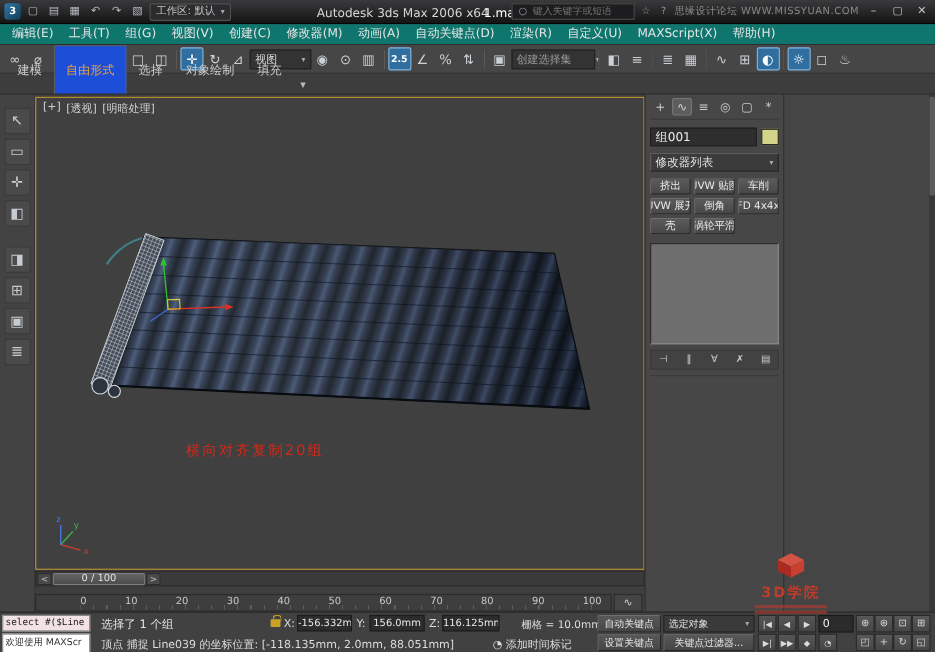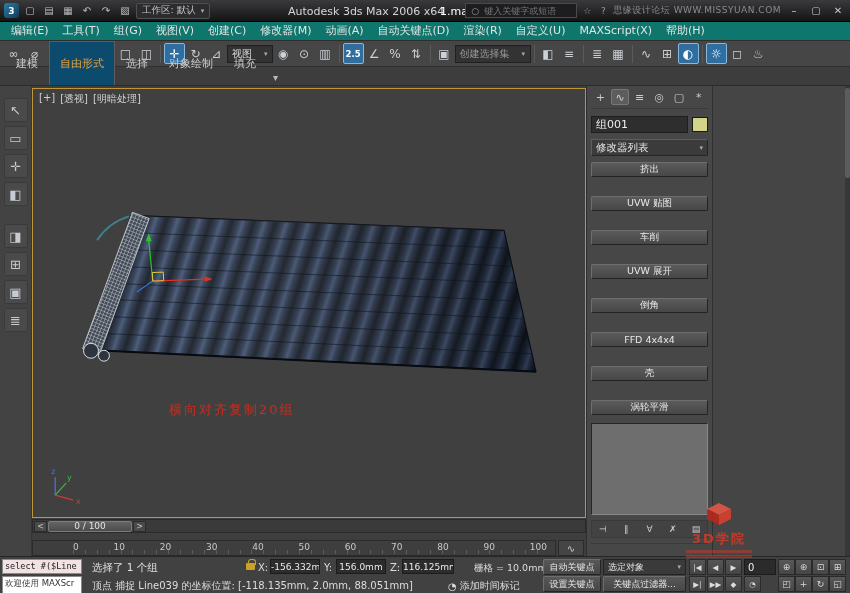--- a/index.html
+++ b/index.html
@@ -23,28 +23,28 @@
 
 .menubar{position:absolute;left:0;top:22px;width:850px;height:19px;background:#0f766e;border-bottom:1px solid #2e2e2e;display:flex;align-items:center;padding-left:4px}
 .mi{padding:0 7px;font-size:11px;color:#e4e4e4;line-height:18px;white-space:nowrap}
 
 
 .toolbar{position:absolute;left:0;top:41px;width:850px;height:26px;background:#464646;border-bottom:1px solid #303030;display:flex;align-items:center;padding:0 3px}
 .ib{width:21px;height:21px;display:flex;align-items:center;justify-content:center;color:#ccd1d6;font-size:12px;border:1px solid transparent;border-radius:2px;flex:none}
 .ib.active{background:#2f6e9e;border-color:#85b8e0;color:#fff}
 .ib.snap{font-size:8.5px;font-weight:bold}
 .sep{width:1px;height:18px;background:#2c2c2c;border-right:1px solid #5a5a5a;margin:0 3px;flex:none}
-.tb-dd{height:18px;background:#333;border:1px solid #202020;display:flex;align-items:center;padding:0 4px;gap:12px;color:#ddd;font-size:10px;flex:none;white-space:nowrap}
+.tb-dd{height:18px;background:#333;border:1px solid #202020;display:flex;align-items:center;padding:0 4px;gap:22px;color:#ddd;font-size:10px;flex:none;white-space:nowrap}
 .tb-dd .hint{color:#9a9a9a}
 .dd-arrow{font-size:7px;color:#aaa}
 
 
 .ribbon{position:absolute;left:0;top:68px;width:850px;height:18px;background:#3d3d3d;border-bottom:1px solid #2b2b2b;display:flex;align-items:flex-end;padding-left:6px;gap:1px}
 .rtab{padding:14px 10px;font-size:11px;color:#cfcfcf;white-space:nowrap}
-.rtab.active{background:#0c4a6e;color:#e8a33d;border:1px solid #5d5d5d;border-bottom:none}
+.rtab.active{background:#1d4ed8;color:#e8a33d;border:1px solid #5d5d5d;border-bottom:none}
 .rb-ico{padding:2px 6px;color:#b9b9b9;font-size:10px}
 
 
 .left-dock{position:absolute;left:0;top:86px;width:32px;height:470px;background:#434343;border-right:1px solid #363636;display:flex;flex-direction:column;align-items:center;padding-top:10px}
 .ld-btn{width:24px;height:24px;margin:2px 0;display:flex;align-items:center;justify-content:center;color:#c6cbd1;font-size:13px;border:1px solid #3a3a3a;background:#4a4a4a;border-radius:2px;flex:none}
 .ld-gap{height:14px;flex:none}
 
 
 .viewport{position:absolute;left:32px;top:88px;width:554px;height:430px;background:#404040;border:1px solid #bf9535}
 .vp-svg{position:absolute;left:0;top:0;width:100%;height:100%}
@@ -62,21 +62,21 @@
 
 
 .cmd{position:absolute;left:586px;top:86px;width:126px;height:470px;background:#474747;border-left:1px solid #2e2e2e;padding:0 4px}
 .cp-tabs{display:flex;gap:1px;padding:3px 0;border-bottom:1px solid #3a3a3a}
 .cpt{width:19px;height:16px;display:flex;align-items:center;justify-content:center;color:#c9ced3;font-size:11px;border-radius:2px}
 .cpt.active{background:#5d5d5d;border:1px solid #787878}
 .name-row{display:flex;align-items:center;gap:4px;margin:7px 0 6px}
 .name-field{flex:1;height:17px;background:#2e2e2e;border:1px solid #1e1e1e;color:#eee;font-size:11px;padding:0 4px;font-family:inherit;min-width:0}
 .color-swatch{width:16px;height:15px;background:#d3d489;border:1px solid #191919;flex:none}
 .mod-dd{height:17px;background:#3b3b3b;border:1px solid;border-color:#5e5e5e #262626 #262626 #5e5e5e;display:flex;align-items:center;justify-content:space-between;padding:0 4px;font-size:10.5px;color:#e6e6e6;margin-bottom:6px}
-.mod-grid{display:grid;grid-template-columns:1fr;gap:19px;margin-bottom:8px}
+.mod-grid{display:grid;grid-template-columns:1fr 1fr 1fr;gap:3px;margin-bottom:8px}
 .mbtn{height:15px;background:linear-gradient(#5b5b5b,#474747);border:1px solid;border-color:#6e6e6e #232323 #232323 #6e6e6e;border-radius:2px;color:#e9e9e9;font-size:9.5px;display:flex;align-items:center;justify-content:center;white-space:nowrap;overflow:hidden}
 .stack{height:92px;background:#6e6e6e;border:1px solid;border-color:#262626 #8a8a8a #8a8a8a #262626;margin-bottom:5px}
 .stack-tools{display:flex;justify-content:space-between;border:1px solid #3a3a3a;background:#424242;padding:1px 2px;margin-bottom:5px}
 .stt{width:18px;height:14px;display:flex;align-items:center;justify-content:center;color:#ccc;font-size:9px}
 .cp-rest{height:240px;border-top:1px solid #3a3a3a}
 
 
 .rdock{position:absolute;left:712px;top:86px;width:133px;height:470px;background:#454545;border-left:1px solid #303030}
 .rscroll{position:absolute;left:845px;top:86px;width:5px;height:470px;background:#373737}
 .rthumb{position:absolute;left:0;top:2px;width:5px;height:90px;background:#5c5c5c;border-radius:2px}

